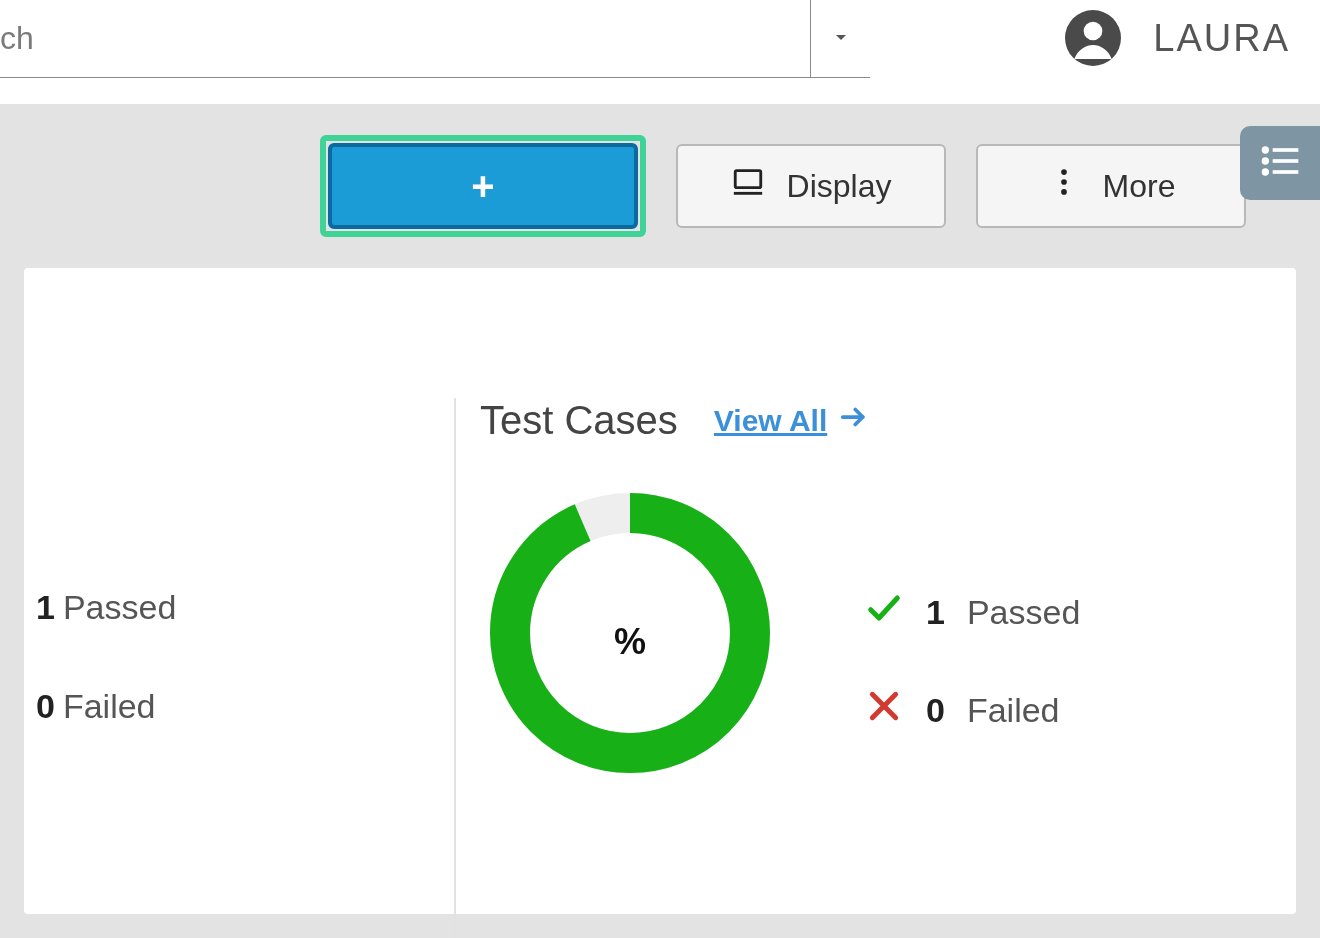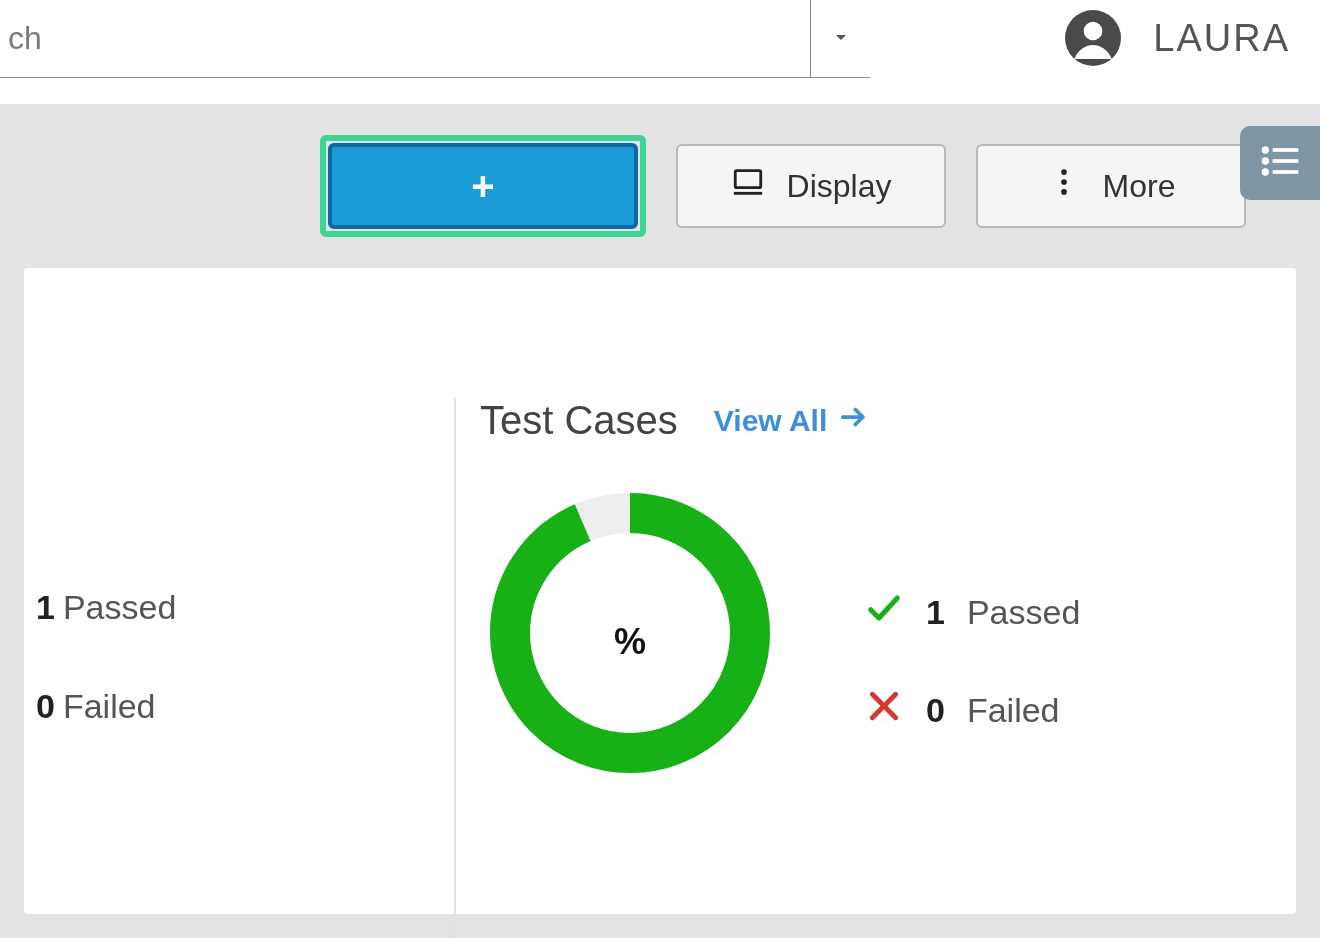--- a/index.html
+++ b/index.html
@@ -27,21 +27,21 @@
     display: flex;
     align-items: center;
   }
   .search-input {
     flex: 1;
     border: none;
     outline: none;
     font-size: 32px;
     color: #333;
     background: transparent;
-    padding: 8px 0 8px 8px;
+    padding: 8px 0 8px 0;
   }
   .search-input::placeholder { color: #7a7a7a; }
   .search-caret {
     width: 60px; height: 78px;
     border-left: 1px solid #8a8a8a;
     display: flex; align-items: center; justify-content: center;
     cursor: pointer;
   }
   .search-caret svg { width: 24px; height: 24px; }
 
@@ -154,20 +154,21 @@
 
   .section-header {
     display: flex; align-items: center; gap: 36px;
     margin-bottom: 40px;
   }
   .section-title { font-size: 40px; color: #444; }
   .view-all {
     display: inline-flex; align-items: center; gap: 12px;
     color: #3c8fd9; font-size: 30px; font-weight: 600;
     cursor: pointer;
+    text-decoration: underline;
   }
   .view-all svg { width: 30px; height: 30px; }
 
   .donut-wrap {
     position: relative;
     width: 300px; height: 300px;
     margin-top: 10px;
   }
   .donut-wrap svg { width: 300px; height: 300px; transform: rotate(-90deg); }
   .donut-center {

